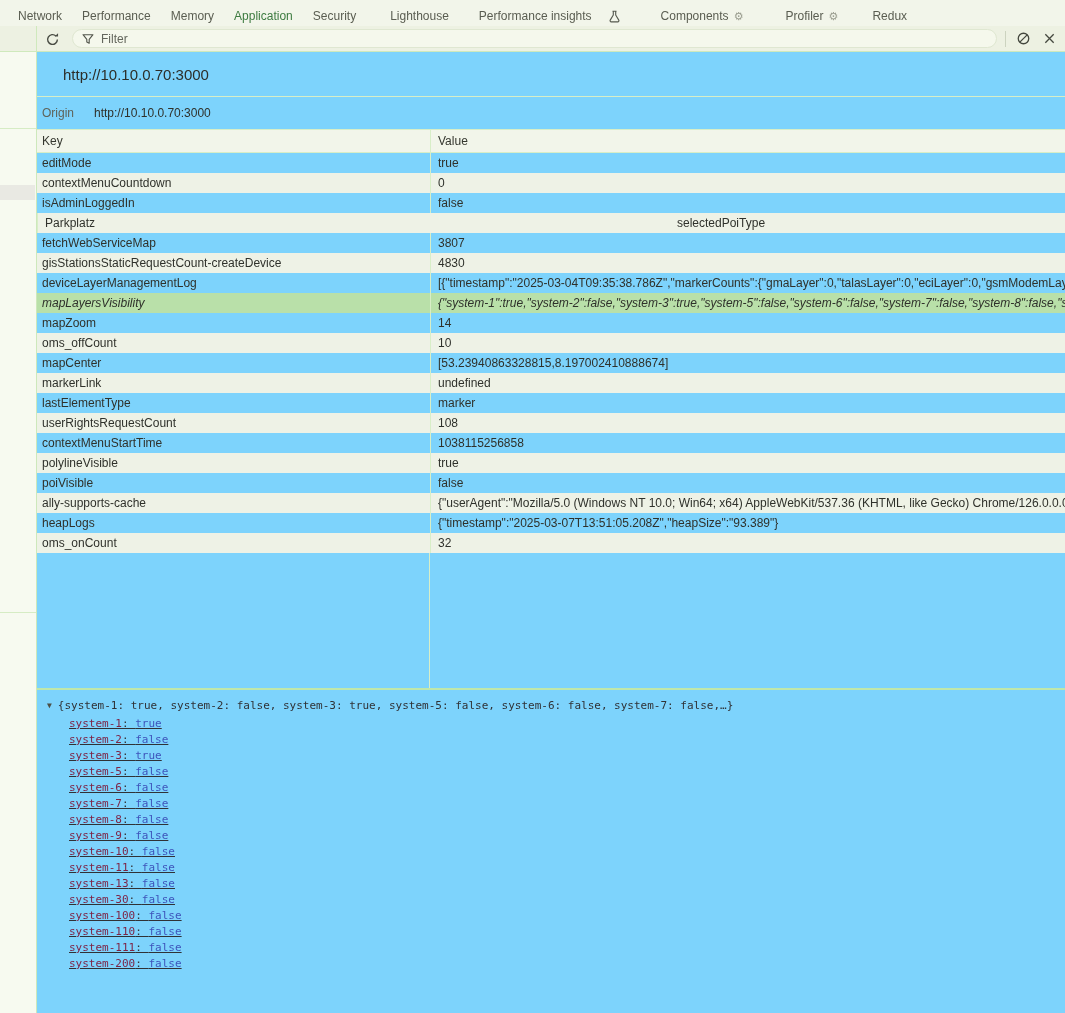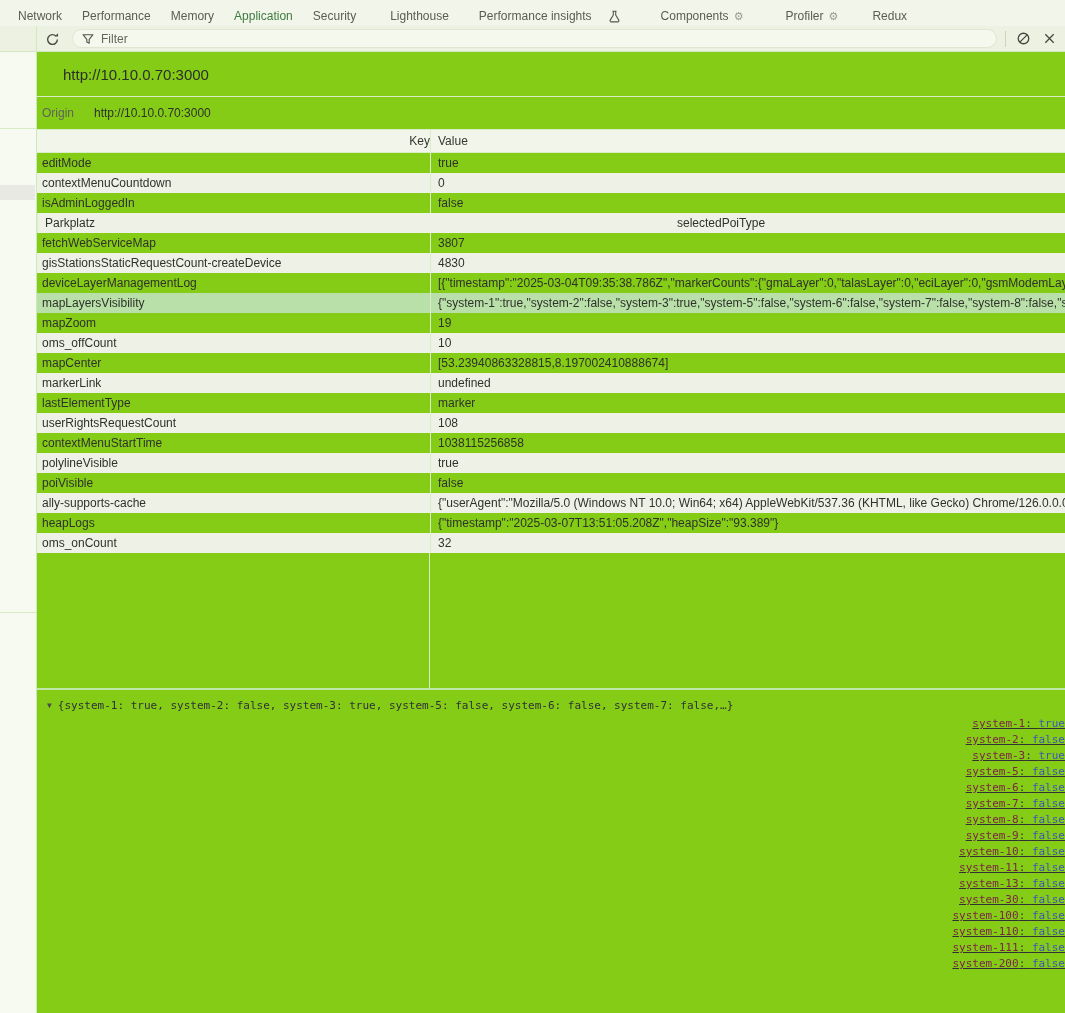--- a/index.html
+++ b/index.html
@@ -52,41 +52,41 @@
   .tb-divider { width:1px; height:16px; background:#ccd3bf; }
   
   .sliver {
     position:absolute; top:52px; left:0; bottom:0; width:37px;
     background:#f7faf0; border-right:1px solid #cde8bb;
   }
   .sliver .hline { position:absolute; left:0; right:0; height:1px; background:#d6ecc4; }
   .sliver .sel-block { position:absolute; left:0; right:1px; height:15px; background:#e9e9e3; }
   .vline-toolbar { position:absolute; left:36px; top:26px; width:1px; height:26px; background:#cfe9bc; }
   
-  .content { position:absolute; top:52px; left:37px; right:0; bottom:0; background:#84cc16;text-align:right; }
+  .content { position:absolute; top:52px; left:37px; right:0; bottom:0; background:#7dd3fc; }
   .site-title {
     height:45px; display:flex; align-items:center; padding-left:26px;
     font-size:15px; color:#2c2e29; border-bottom:1px solid #d8eec7;
   }
   .origin-row {
     height:33px; display:flex; align-items:center; padding-left:5px;
     border-bottom:1px solid #d8eec7;
   }
   .origin-row .olabel { color:#5f635a; margin-right:20px; }
   .origin-row .ovalue { color:#2f312b; }
   
   .table-header {
     height:23px; display:flex; align-items:center;
     background:#f2f5ea; border-bottom:1px solid #d8eec7; color:#35372f;
   }
   .th-key { width:393px; padding-left:5px; }
   .th-value { flex:1; align-self:stretch; display:flex; align-items:center; border-left:1px solid #d8eec7; padding-left:7px; }
   .row { display:flex; height:20px; align-items:center; cursor:default; }
   .row:nth-child(even) { background:#eef2e6; }
-  .row.selected { background:#b9e0a9; }
+  .row.selected { background:#b9e0a9;font-style:italic; }
   .cell { white-space:nowrap; overflow:hidden; }
   .cell.key { width:393px; padding-left:5px; align-self:stretch; display:flex; align-items:center; }
   .cell.value { flex:1; align-self:stretch; display:flex; align-items:center; border-left:1px solid #d8eec7; padding-left:7px; }
   .table-filler { display:flex; height:135px; }
   .table-filler .fk { width:393px; border-right:1px solid #d8eec7; }
   .preview-split { border-top:2px solid #bfe7aa; }
   
   .preview {
     font-family:"DejaVu Sans Mono","Liberation Mono",monospace;
     font-size:11px; color:#303236; padding-top:8px;
@@ -212,21 +212,21 @@
       <div class="row">
         <div class="cell key">deviceLayerManagementLog</div>
         <div class="cell value">[{"timestamp":"2025-03-04T09:35:38.786Z","markerCounts":{"gmaLayer":0,"talasLayer":0,"eciLayer":0,"gsmModemLayer":0,"poiLayer":0}</div>
       </div>
       <div class="row selected">
         <div class="cell key">mapLayersVisibility</div>
         <div class="cell value">{"system-1":true,"system-2":false,"system-3":true,"system-5":false,"system-6":false,"system-7":false,"system-8":false,"system-9":false,"system-10":false</div>
       </div>
       <div class="row">
         <div class="cell key">mapZoom</div>
-        <div class="cell value">19</div>
+        <div class="cell value">14</div>
       </div>
       <div class="row">
         <div class="cell key">oms_offCount</div>
         <div class="cell value">10</div>
       </div>
       <div class="row">
         <div class="cell key">mapCenter</div>
         <div class="cell value">[53.23940863328815,8.197002410888674]</div>
       </div>
       <div class="row">

